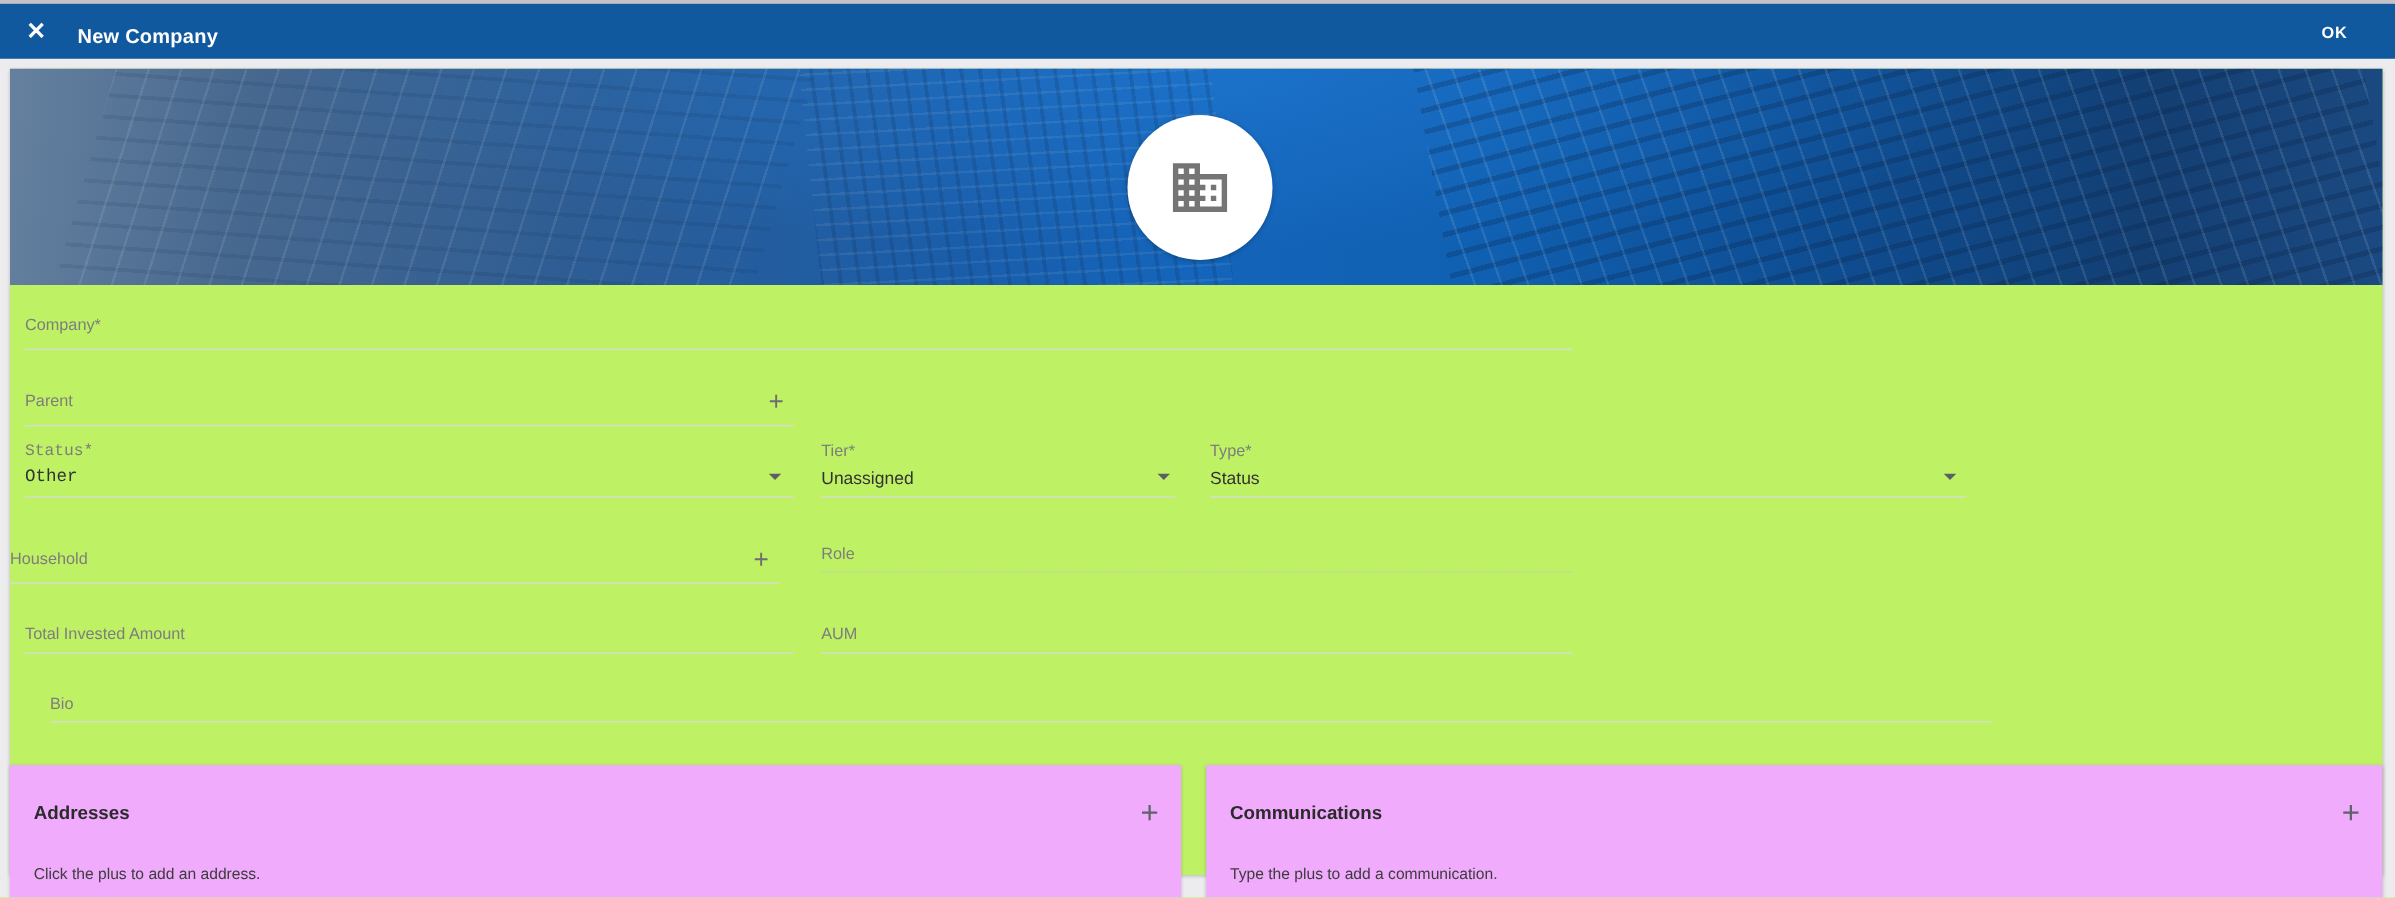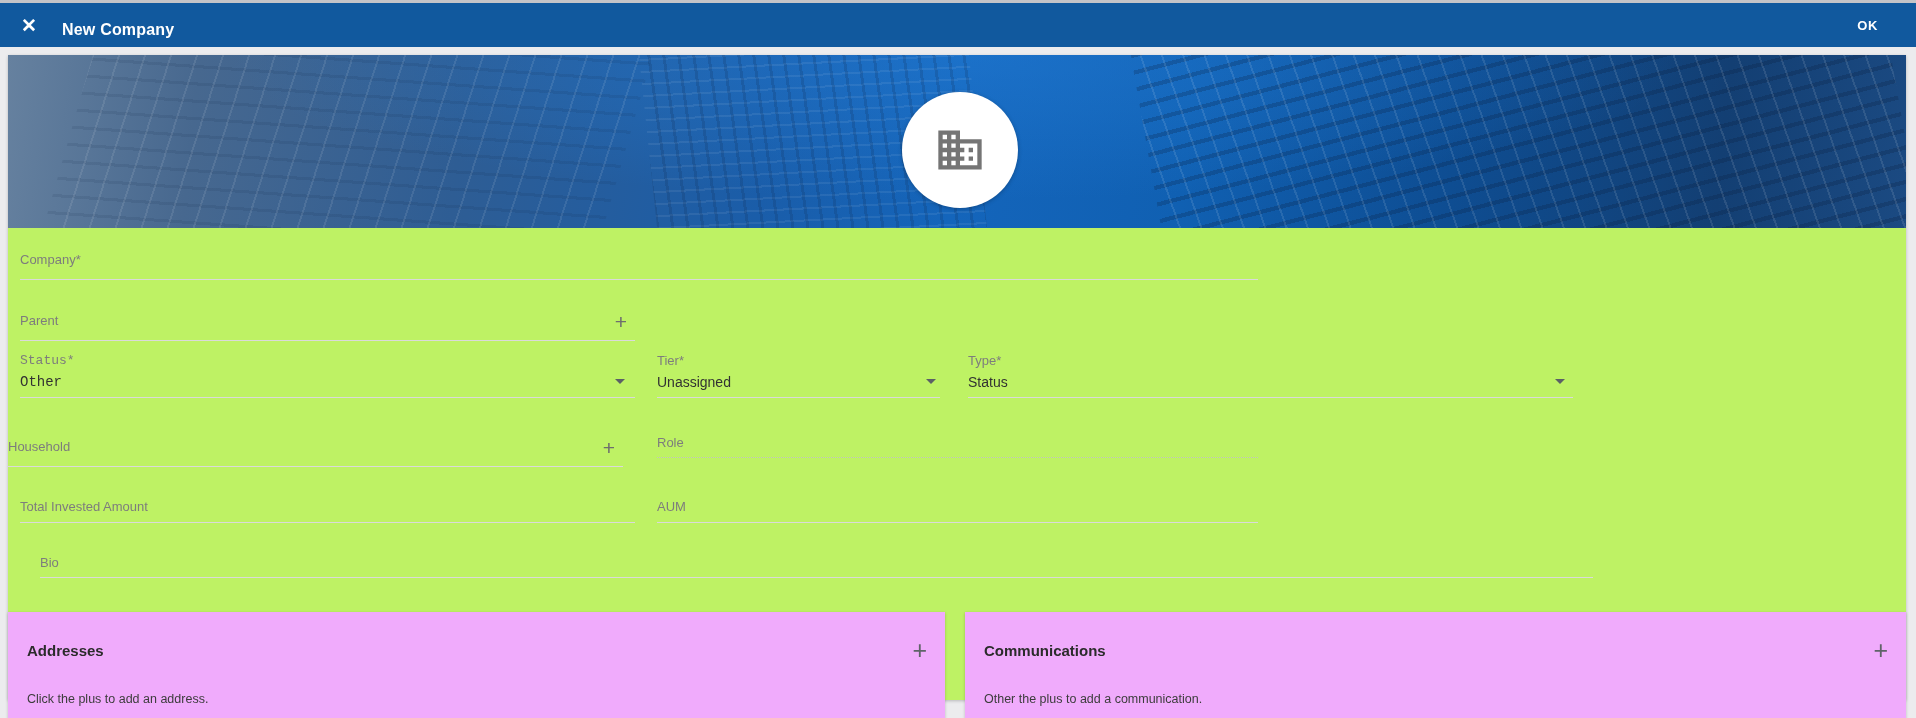--- a/index.html
+++ b/index.html
@@ -195,14 +195,14 @@
 
 <div class="section-card" style="left:8px; width:937px;">
   <div class="section-title">Addresses</div>
   <div class="section-plus">+</div>
   <div class="section-hint">Click the plus to add an address.</div>
 </div>
 
 <div class="section-card" style="left:965px; width:941px;">
   <div class="section-title">Communications</div>
   <div class="section-plus">+</div>
-  <div class="section-hint">Other the plus to add a communication.</div>
+  <div class="section-hint">Type the plus to add a communication.</div>
 </div>
 
 </body></html>

